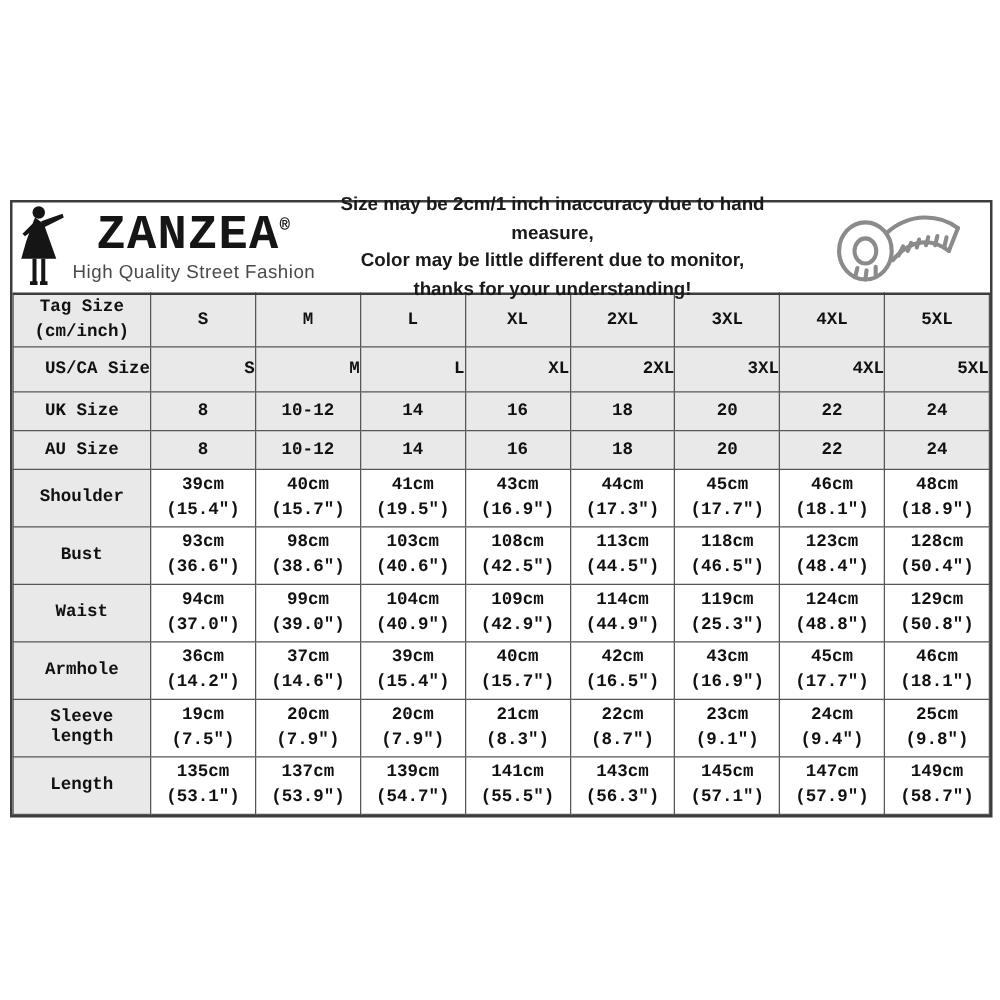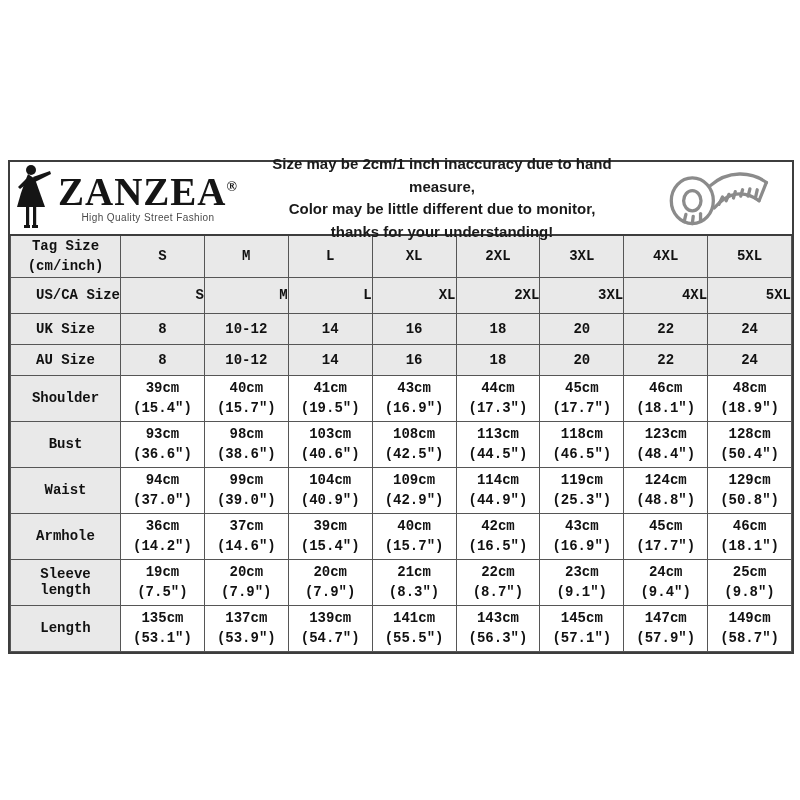--- a/index.html
+++ b/index.html
@@ -11,25 +11,25 @@
   .sheet{
     position:absolute;left:8px;top:160px;width:782px;
     border:2px solid #3d3d3d;background:#fff;
   }
   
   .hdr{display:flex;align-items:center;height:72px;}
   .logo{display:flex;align-items:center;width:232px;padding-left:4px;box-sizing:border-box;}
   .logo-fig{flex:0 0 auto;margin-right:2px;}
   .brand-col{display:flex;flex-direction:column;align-items:center;}
   .brand-name{
-    font-family:Liberation Serif, serif;font-weight:bold;font-size:39px;
+    font-family:Liberation Mono, monospace;font-weight:bold;font-size:39px;
     line-height:0.95;letter-spacing:1px;color:#151515;white-space:nowrap;
   }
   .brand-name sup{font-size:14px;vertical-align:super;}
-  .brand-tagline{font-size:10px;color:#4a4a4a;letter-spacing:0.4px;margin-top:1px;white-space:nowrap;}
+  .brand-tagline{font-size:15px;color:#4a4a4a;letter-spacing:0.4px;margin-top:1px;white-space:nowrap;}
   .notice{flex:1;text-align:center;font-weight:bold;font-size:15px;line-height:1.5;color:#1a1a1a;}
   .tape{width:150px;display:flex;justify-content:center;align-items:center;}
   
   table{width:100%;border-collapse:collapse;table-layout:fixed;border-top:2px solid #3d3d3d;font-family:Liberation Mono, monospace;}
   col.c-label{width:110px;}
   th,td{
     border:1px solid #565656;text-align:center;vertical-align:middle;
     font-weight:bold;font-size:14px;padding:0;color:#111;
   }
   tr.h40 th, tr.h40 td{height:40px;}

